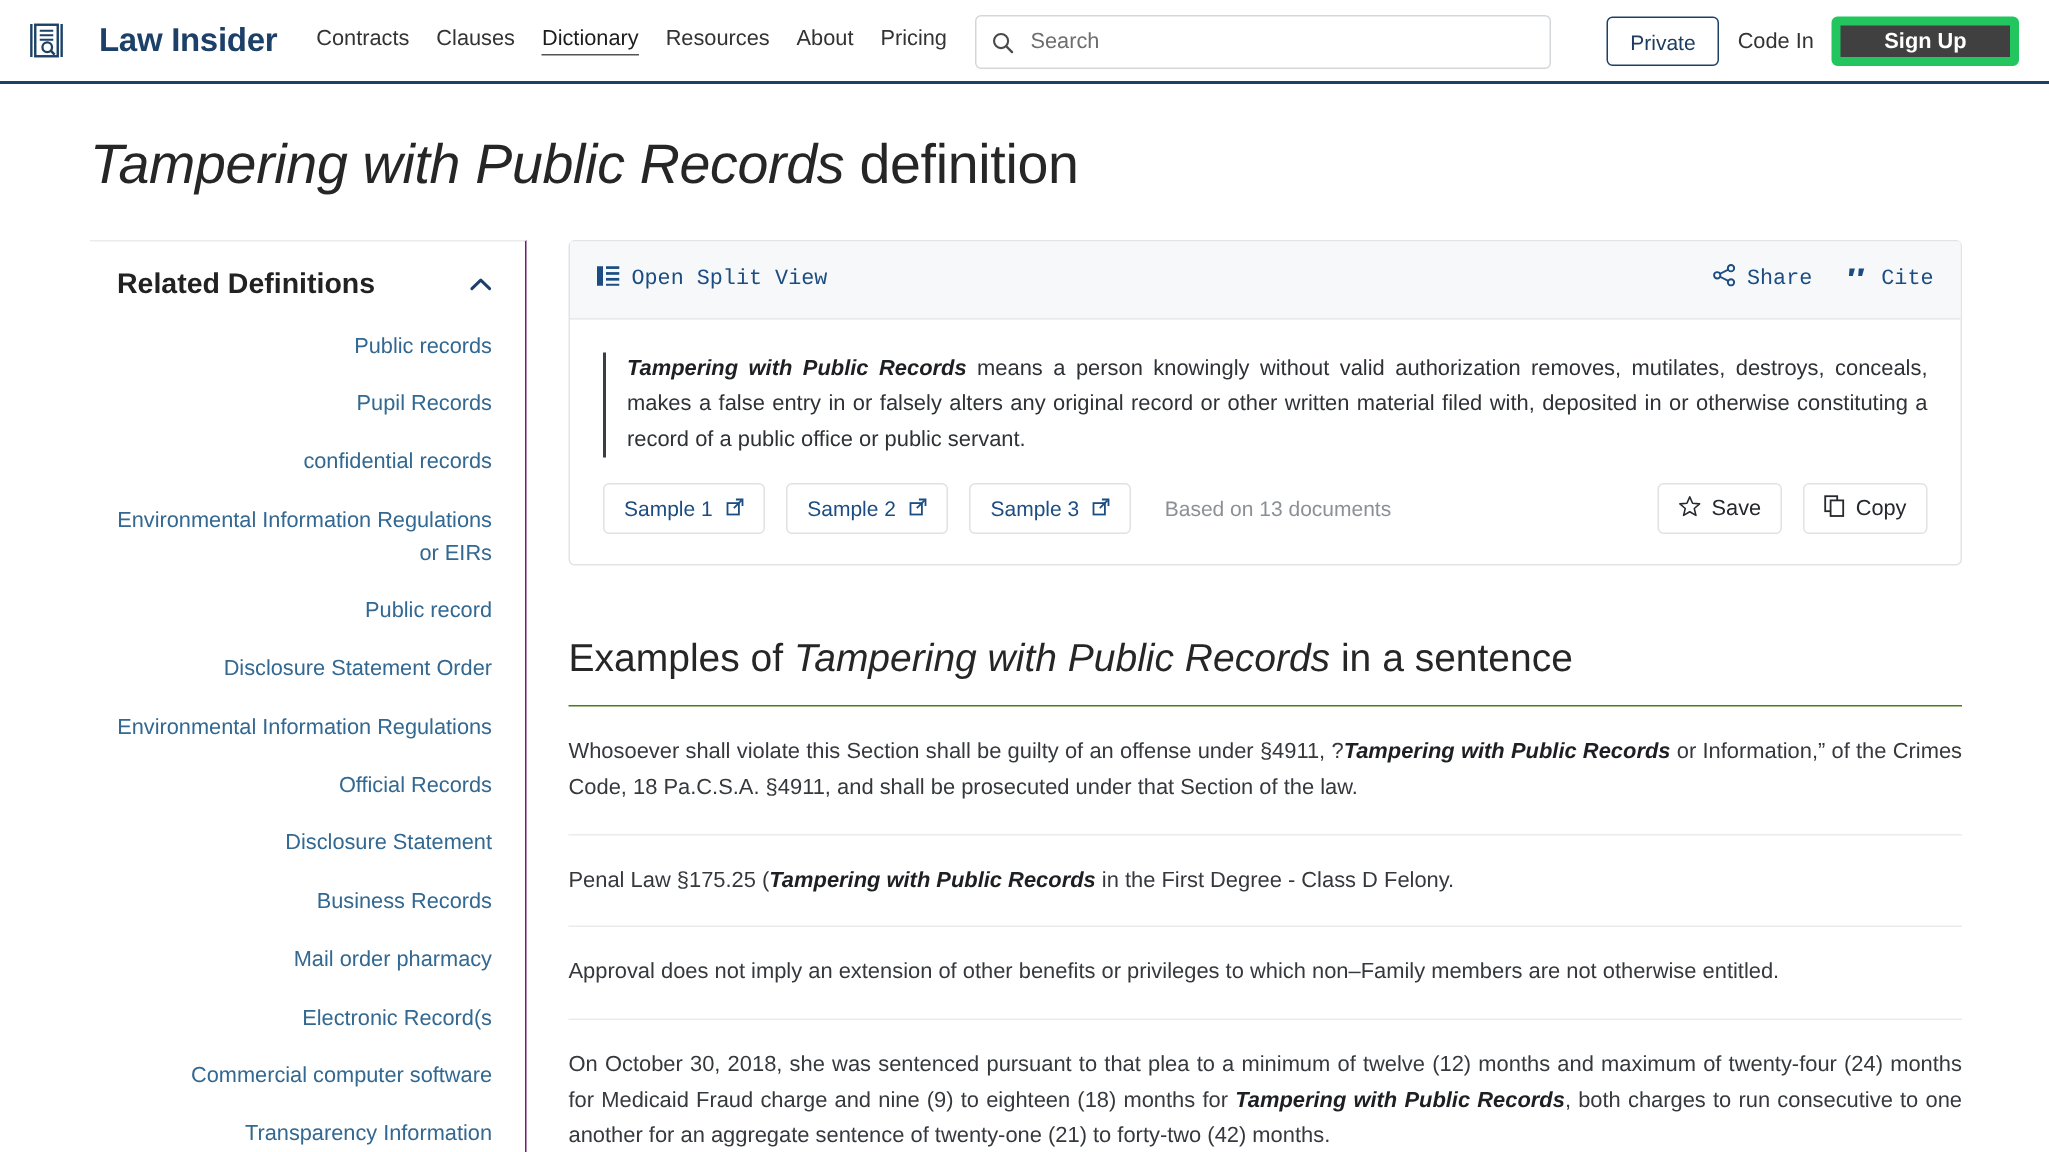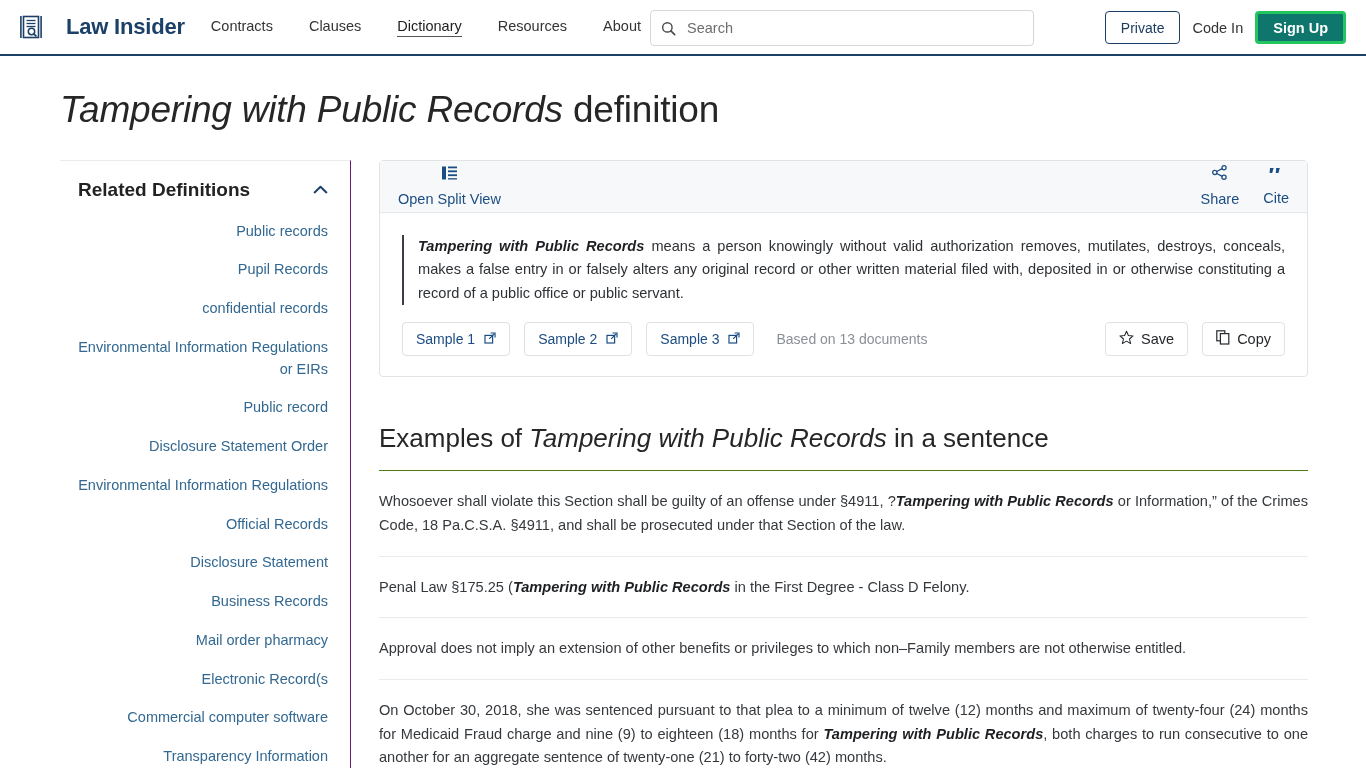--- a/index.html
+++ b/index.html
@@ -38,21 +38,21 @@
   .logo-text {
     font-size: 22px;
     font-weight: bold;
     color: #1c4068;
     letter-spacing: -0.2px;
     white-space: nowrap;
   }
   .nav {
     display: flex;
     align-items: center;
-    gap: 36px;
+    gap: 18px;
   }
   .nav-item {
     font-size: 14.5px;
     color: #333333;
     text-decoration: none;
     white-space: nowrap;
     padding-bottom: 2px;
     cursor: pointer;
   }
   .nav-item.active {
@@ -107,24 +107,24 @@
     cursor: pointer;
   }
   .link-signin {
     font-size: 14.5px;
     color: #333;
     text-decoration: none;
     cursor: pointer;
   }
   .btn-signup {
     height: 33px;
-    padding: 0 15px;
-    border: 3px solid #22c55e;
+    padding: 0 29px;
+    border: 6px solid #22c55e;
     border-radius: 4px;
-    background: #0f766e;
+    background: #404040;
     color: #ffffff;
     font-size: 14.5px;
     font-weight: bold;
     font-family: "Liberation Sans", sans-serif;
     display: flex; align-items: center;
     cursor: pointer;
   }
 
   
   .page-title {
@@ -203,24 +203,23 @@
     padding: 0 18px;
   }
   .tool-btn {
     display: flex;
     align-items: center;
     gap: 8px;
     font-size: 14.5px;
     color: #1c4d82;
     background: transparent;
     border: none;
-    font-family: Liberation Sans, sans-serif;
+    font-family: Liberation Mono, monospace;
     cursor: pointer;
     padding: 0;
-    flex-direction: column;
   }
   .toolbar-spacer { flex: 1; }
   .tool-btn + .tool-btn { margin-left: 24px; }
 
   .def-body {
     padding: 22px 22px 0 22px;
   }
   .def-quote {
     border-left: 2px solid #3a3f45;
     padding-left: 14px;

